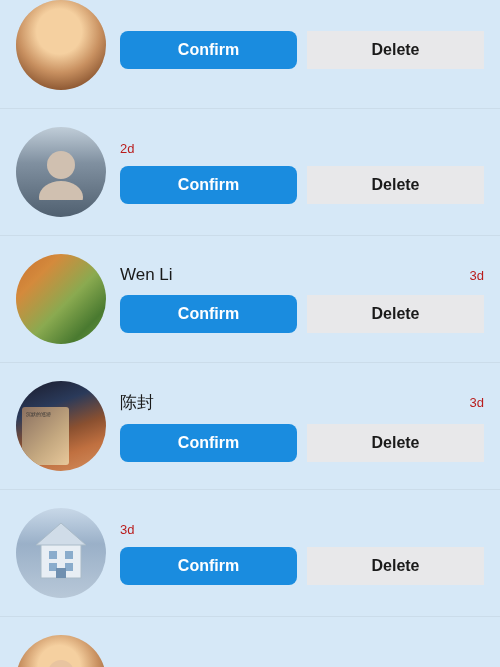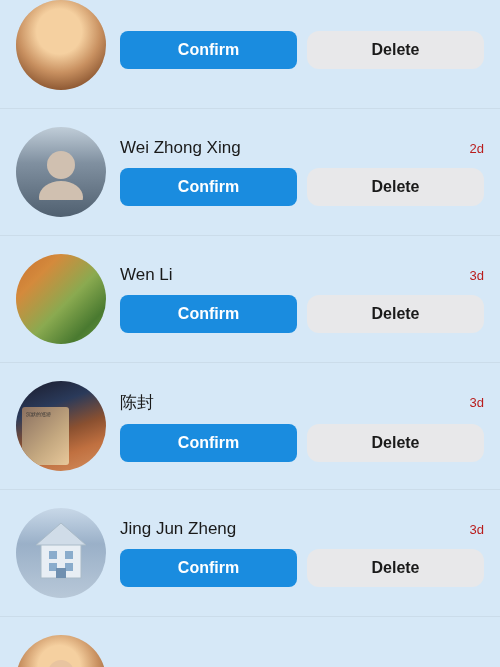--- a/index.html
+++ b/index.html
@@ -72,21 +72,21 @@
       font-size: 16px;
       font-weight: 600;
       cursor: pointer;
       flex: 1;
       min-width: 120px;
     }
     .btn-delete {
       background-color: #e8e8ea;
       color: #1a1a1a;
       border: none;
-      border-radius: 12px;
+      border-radius: 0;
       padding: 10px 0;
       font-size: 16px;
       font-weight: 600;
       cursor: pointer;
       flex: 1;
       min-width: 100px;
     }
 
     
     .avatar-img-1 {
@@ -124,21 +124,20 @@
     <div class="avatar">
       <div class="avatar-placeholder avatar-img-2" style="background: linear-gradient(180deg, #c0cdd8 0%, #8090a0 40%, #506070 100%); display:flex; align-items:center; justify-content:center;">
         <svg width="55" height="55" viewBox="0 0 55 55">
           <circle cx="27" cy="20" r="14" fill="#d0c0b0"></circle>
           <ellipse cx="27" cy="52" rx="22" ry="16" fill="#d0c0b0"></ellipse>
         </svg>
       </div>
     </div>
     <div class="item-content">
       <div class="item-header">
-        <span class="item-name">Wei Zhong Xing</span>
         <span class="item-time">2d</span>
       </div>
       <div class="item-actions">
         <button class="btn-confirm">Confirm</button>
         <button class="btn-delete">Delete</button>
       </div>
     </div>
   </div>
 
   <div class="list-item">
@@ -187,21 +186,20 @@
           <rect x="44" y="38" width="8" height="8" fill="#8aaccc"></rect>
           <rect x="28" y="50" width="8" height="8" fill="#8aaccc"></rect>
           <rect x="44" y="50" width="8" height="8" fill="#8aaccc"></rect>
           <rect x="35" y="55" width="10" height="10" fill="#7090b0"></rect>
           <polygon points="40,10 15,32 65,32" fill="#d0dce8" stroke="#aabbc8" stroke-width="1"></polygon>
         </svg>
       </div>
     </div>
     <div class="item-content">
       <div class="item-header">
-        <span class="item-name">Jing Jun Zheng</span>
         <span class="item-time">3d</span>
       </div>
       <div class="item-actions">
         <button class="btn-confirm">Confirm</button>
         <button class="btn-delete">Delete</button>
       </div>
     </div>
   </div>
 
   <div class="list-item" style="padding-bottom:10px;">

